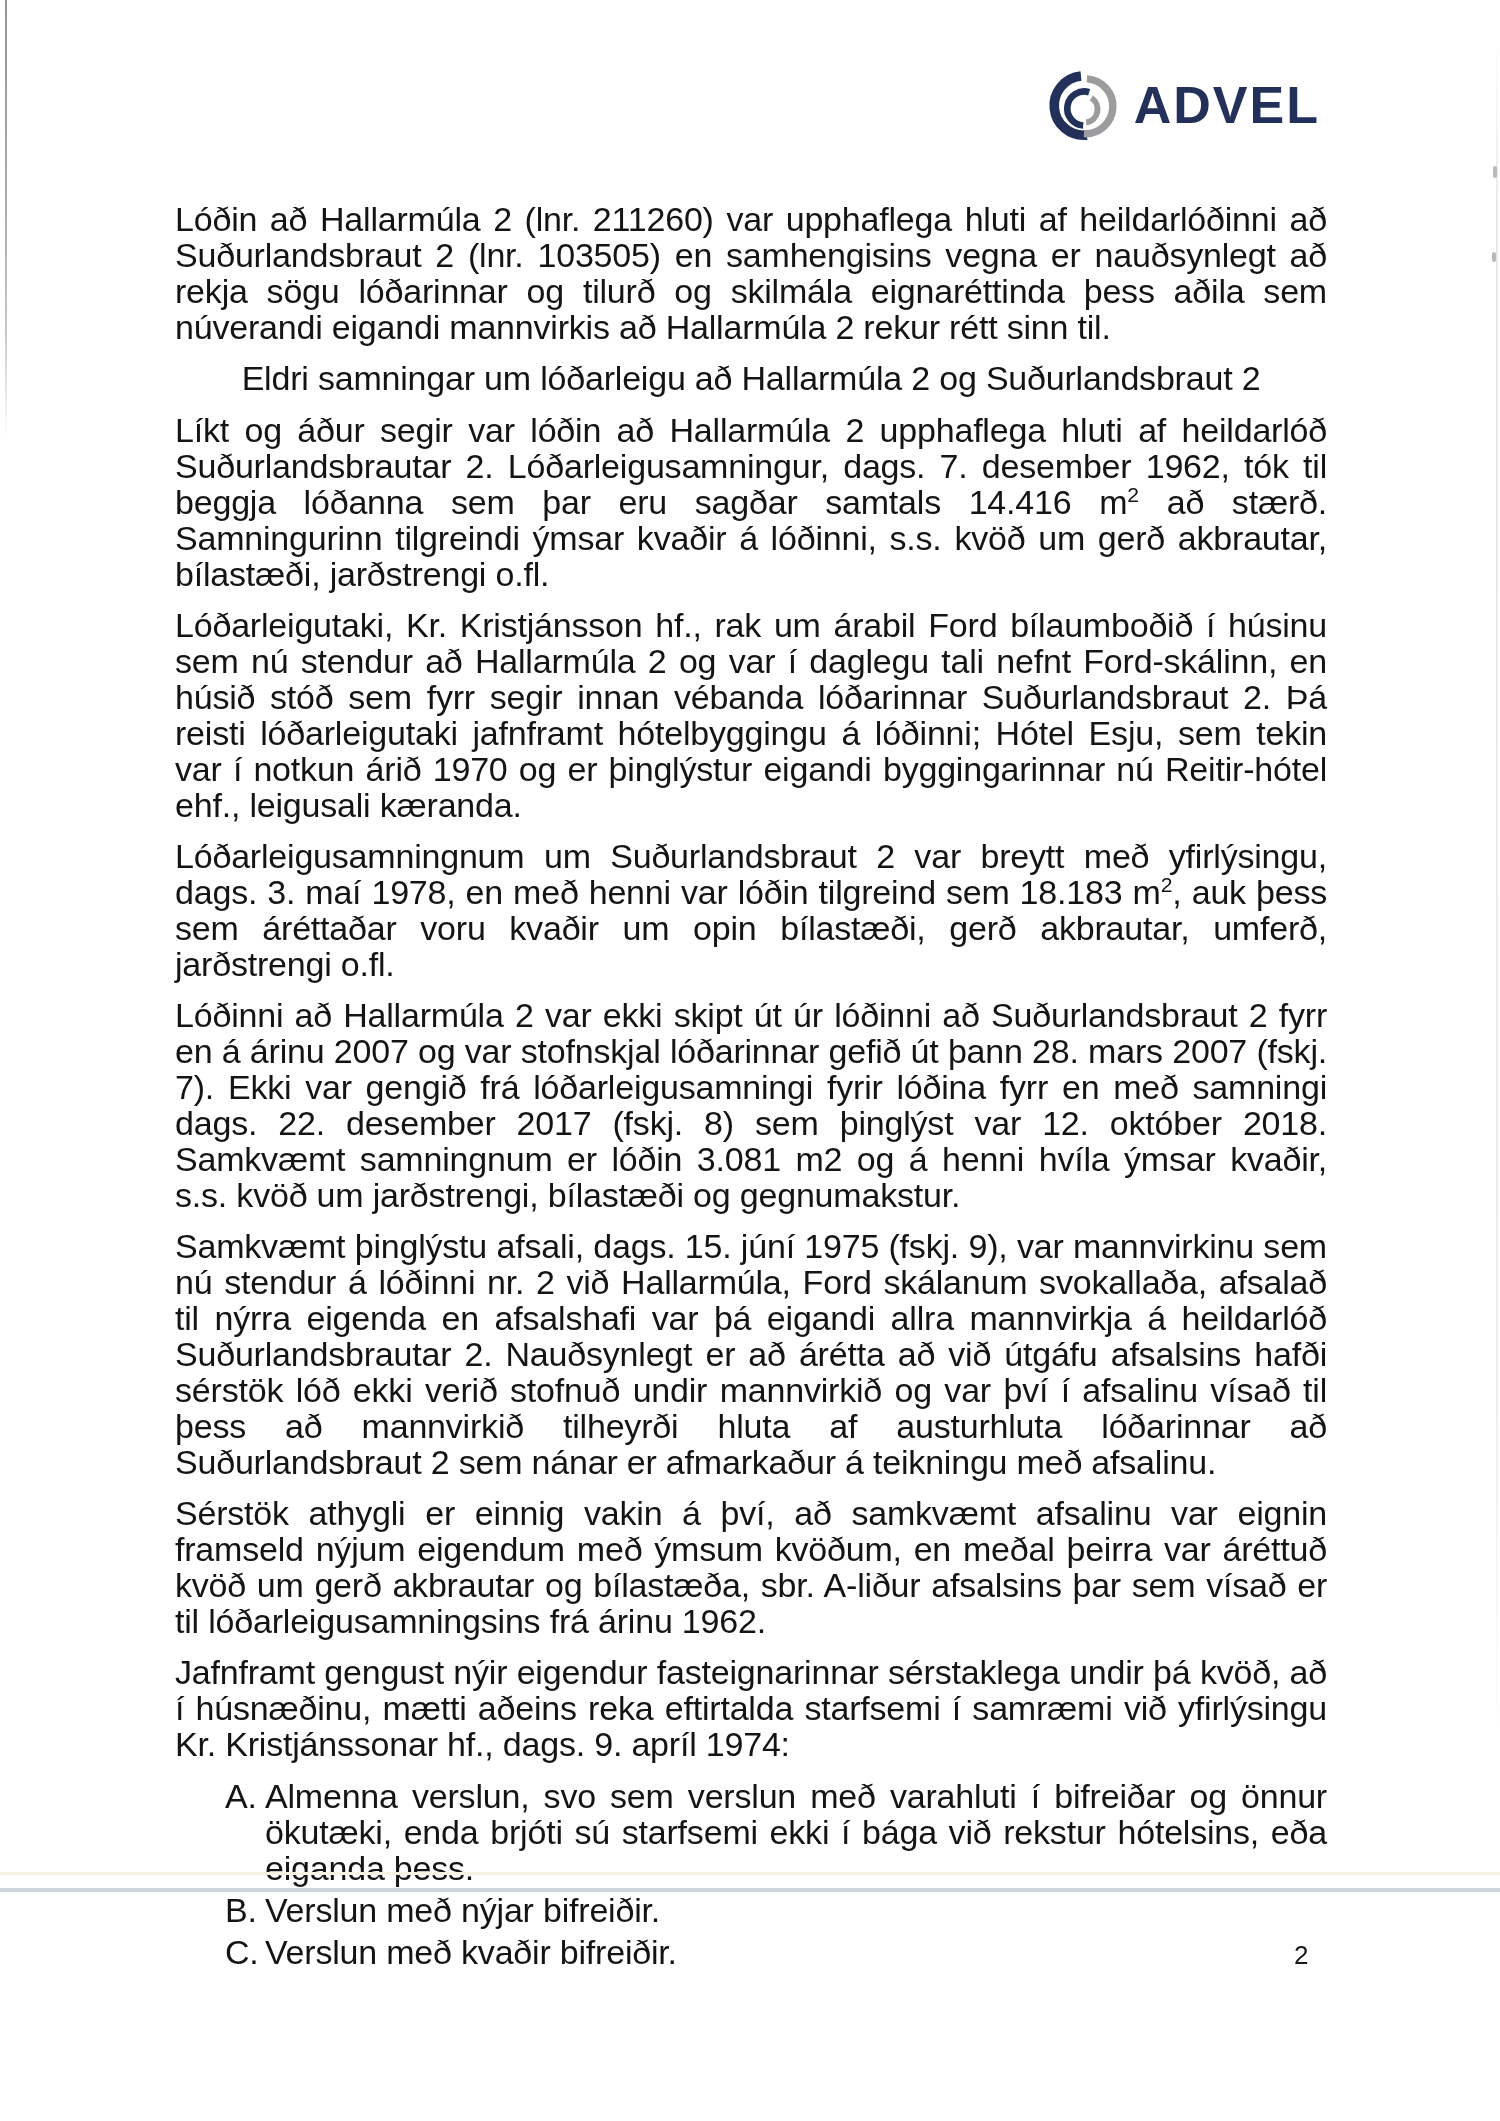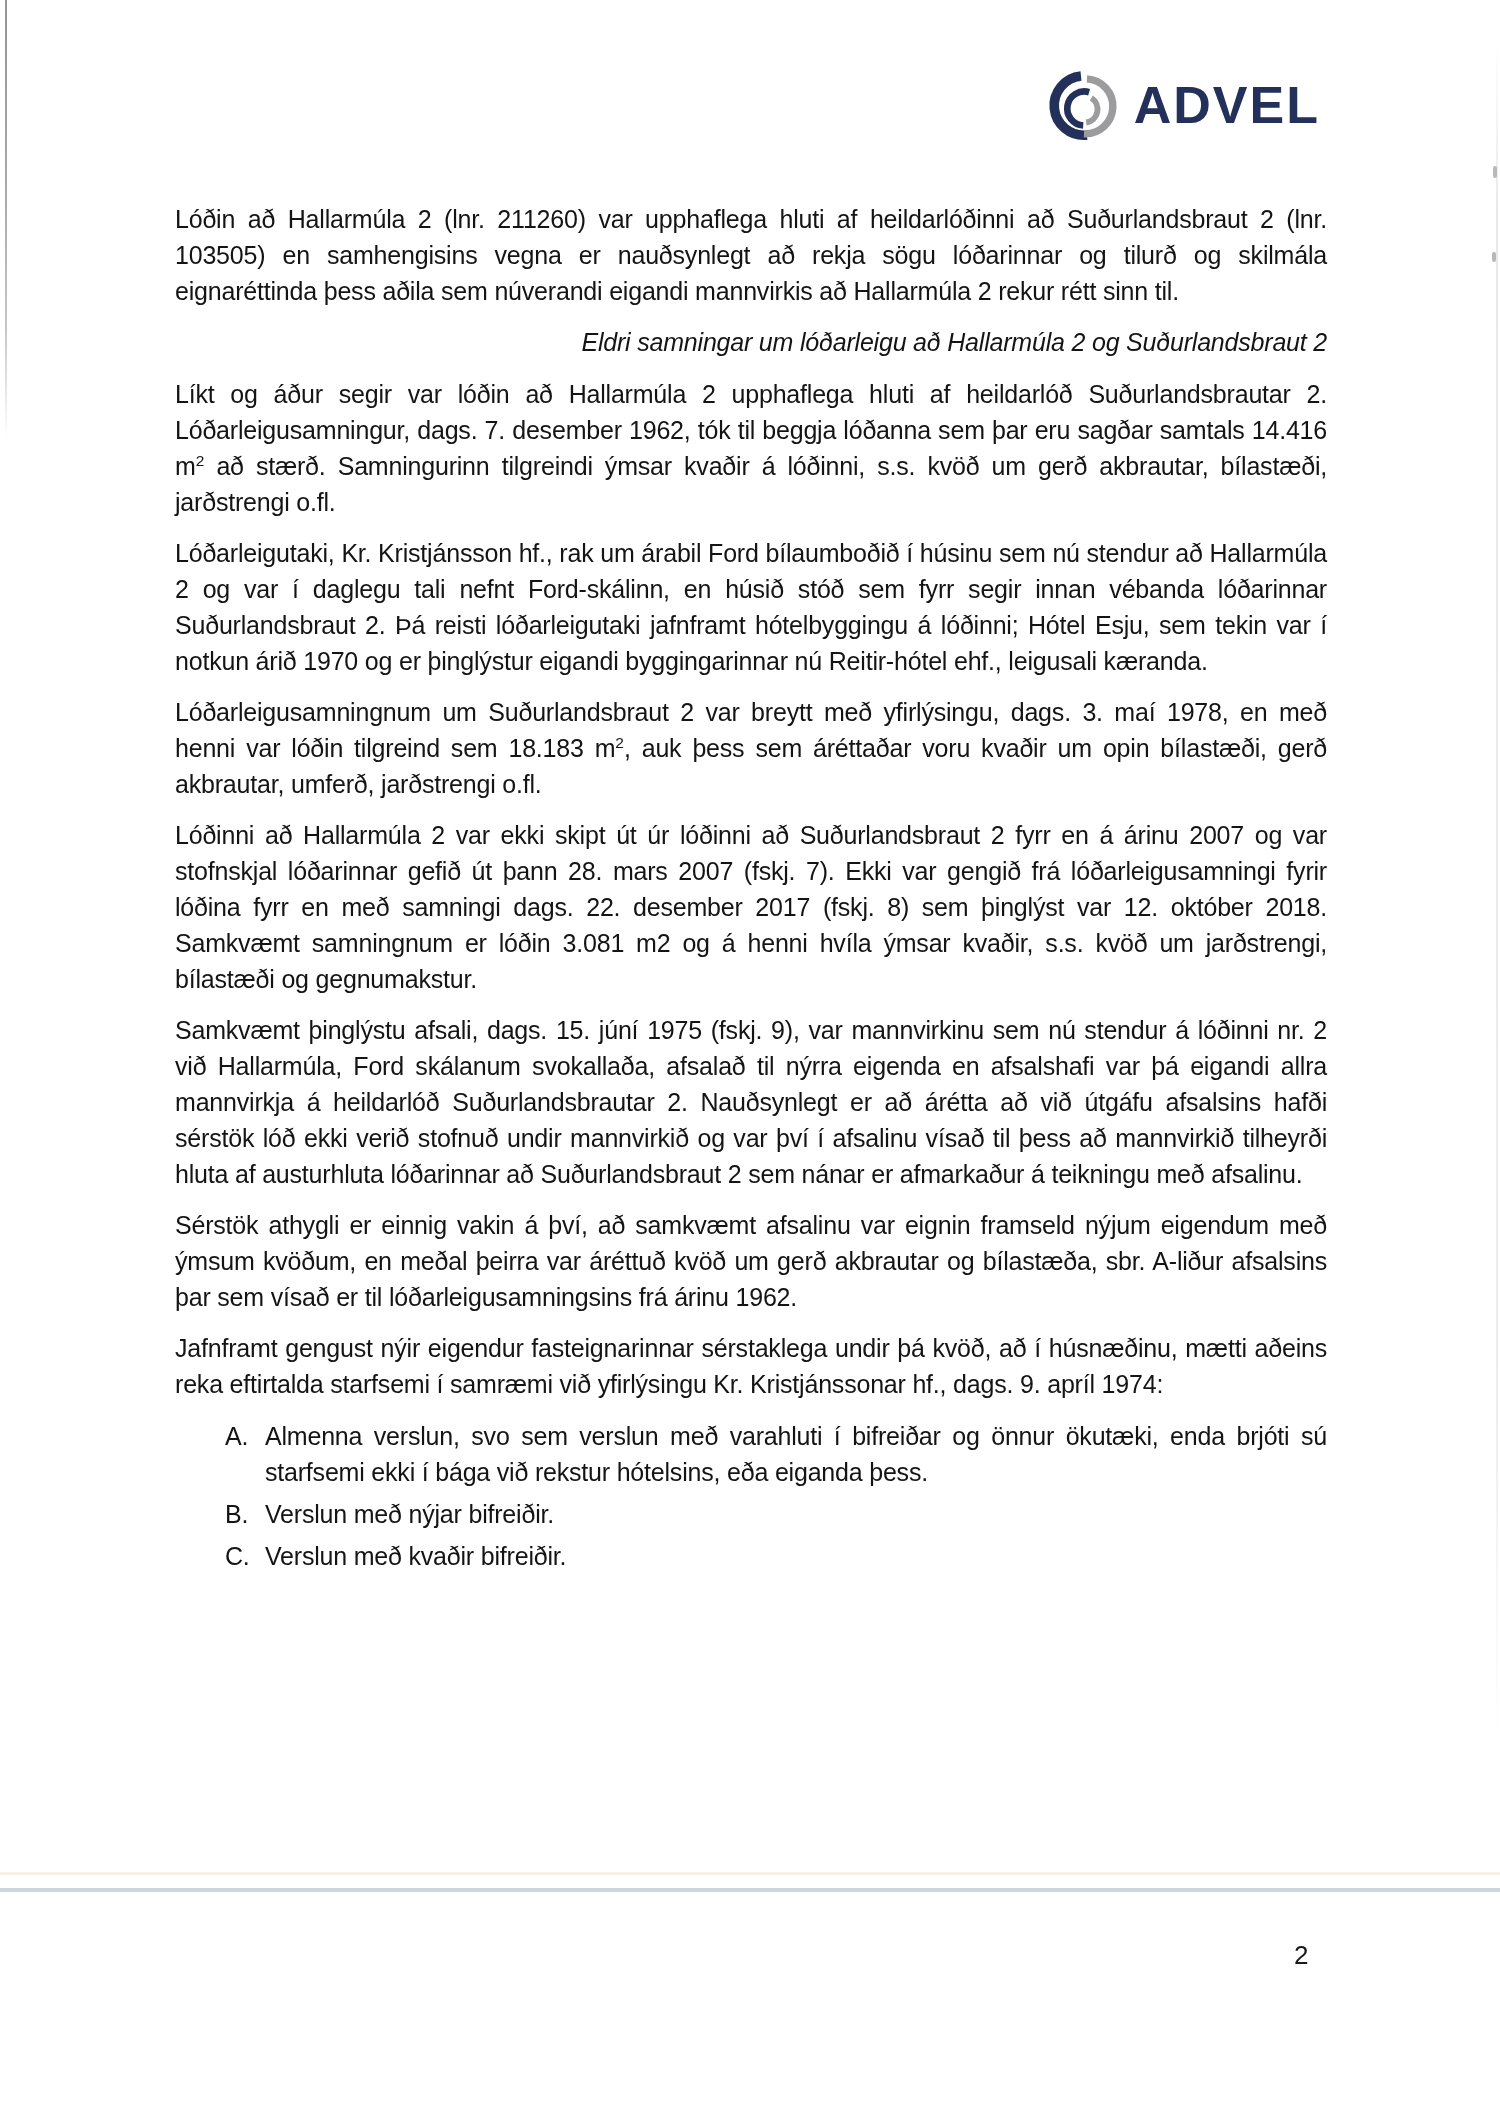--- a/index.html
+++ b/index.html
@@ -62,32 +62,31 @@
     padding-bottom: 4px;
   }
 
   
   .content {
     position: absolute;
     left: 175px;
     top: 0;
     width: 1152px;
     padding-top: 201px;
-    font-size: 25px;
+    font-size: 34px;
     line-height: 36px;
     letter-spacing: -0.2px;
   }
   .para {
     margin: 0 0 15px 0;
     text-align: justify;
   }
   .heading {
     margin: 9px 0 16px 0;
-    font-style: italic;
-    text-align: right;
+    text-align: center;
   }
   sup.msup {
     font-size: 0.62em;
     line-height: 0;
     vertical-align: super;
     letter-spacing: 0;
   }
   .list {
     margin-top: 16px;
     padding-left: 50px;

